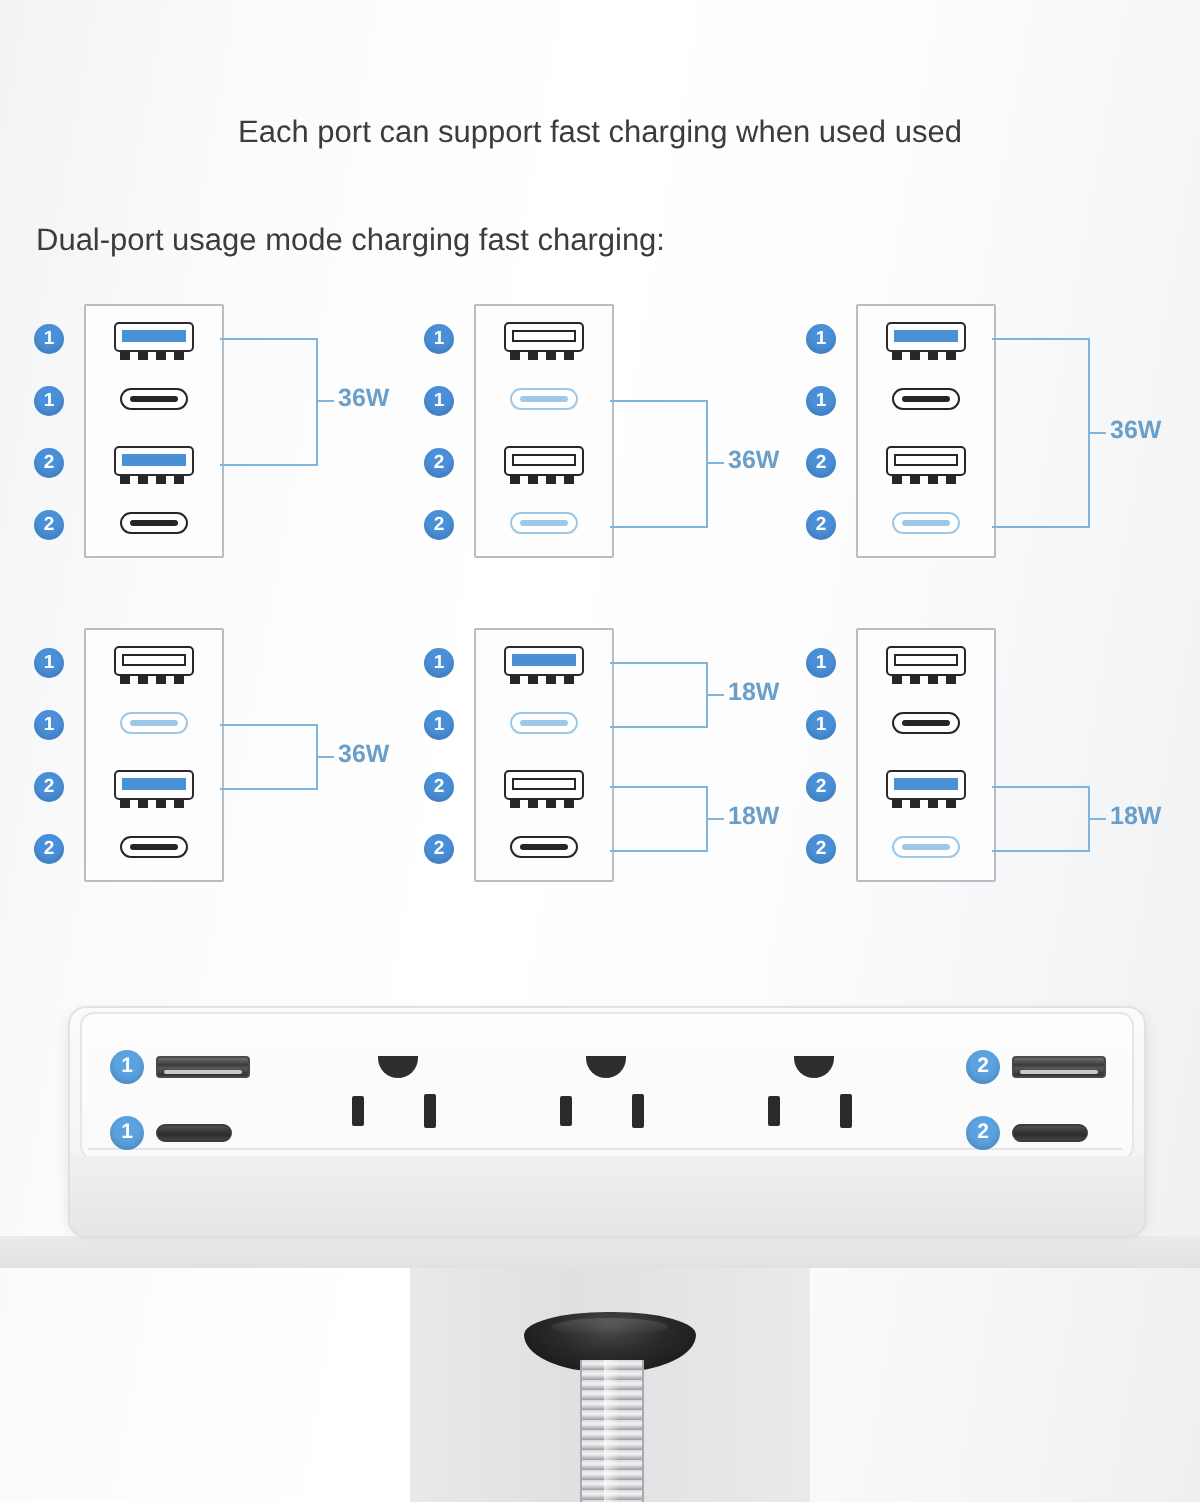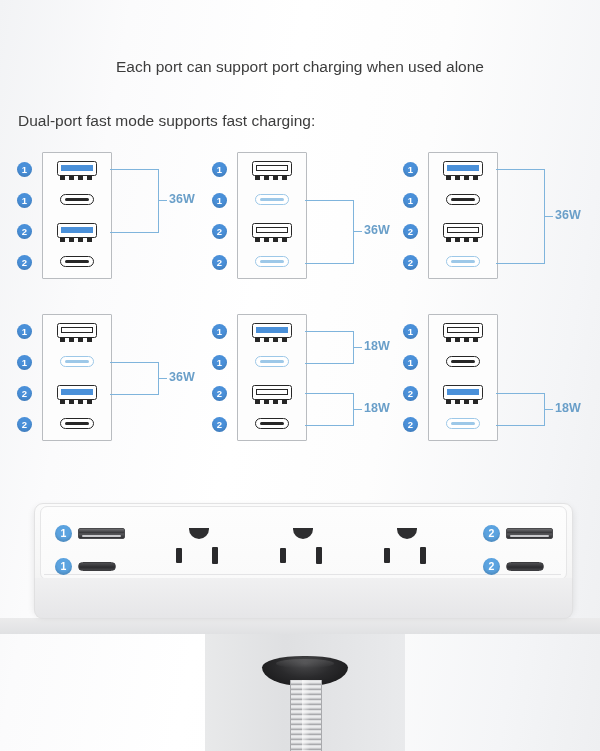--- a/index.html
+++ b/index.html
@@ -153,22 +153,22 @@
   .desk-top{
     position:absolute;left:0;top:148px;width:600px;height:16px;
     background:linear-gradient(180deg,#ebebec 0%,#e0e1e3 100%);
   }
 </style>
 </head>
 <body>
 
 <div class="wrap">
 
-  <div class="subtitle">Each port can support port charging when used alone</div>
-  <div class="section-label">Dual-port fast mode supports fast charging:</div>
+  <div class="subtitle">Each port can support fast charging when used used</div>
+  <div class="section-label">Dual-port usage mode charging fast charging:</div>
 
   <div class="diagrams" id="diagrams">
       <div class="dgroup" style="left: 14px; top: 0px;">
         <div class="panel">
           <div class="port" style="top: 6px;">
             <div class="usba-wrap">
               <div class="usba on">
                 <div class="inner"></div>
               </div>
               <div class="tabs">

